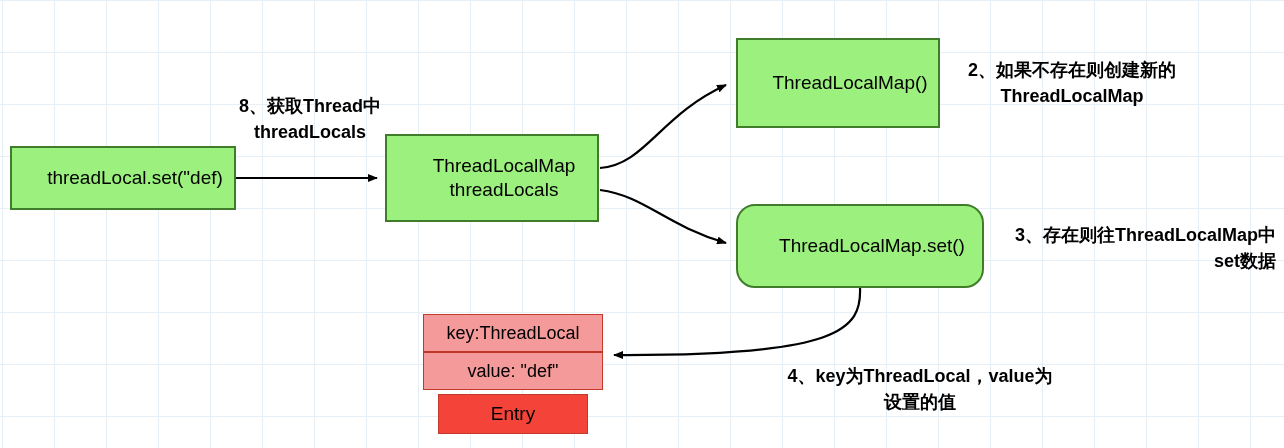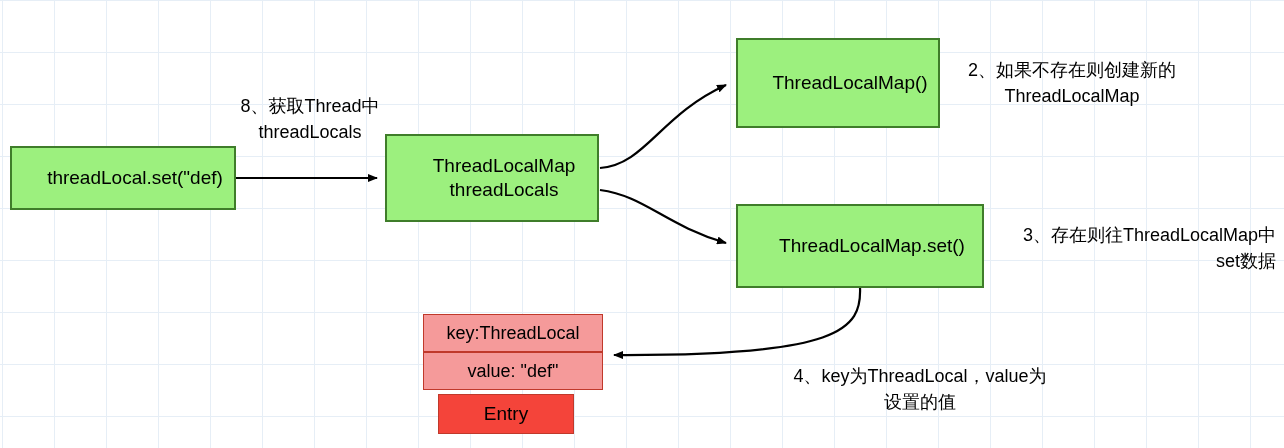--- a/index.html
+++ b/index.html
@@ -59,20 +59,21 @@
     border: 1px solid #c0392b;
     font-size: 19px;
   }
   .label {
     position: absolute;
     font-size: 18px;
     color: #000000;
     line-height: 1.45;
     text-align: center;
     white-space: pre-line;
+    font-weight: bold;
   }
   .label.left {
     text-align: left;
   }
   .node-line {
     display: block;
   }
 </style>
 </head>
 <body>
@@ -101,33 +102,33 @@
 
   <div class="node green" style="left:385px; top:134px; width:214px; height:88px;">
     <span class="node-line">ThreadLocalMap</span>
     <span class="node-line">threadLocals</span>
   </div>
 
   <div class="node green" style="left:736px; top:38px; width:204px; height:90px;">
     <span class="node-line">ThreadLocalMap()</span>
   </div>
 
-  <div class="node green" style="left:736px; top:204px; width:248px; height:84px;">
+  <div class="node green" style="left:736px; top:204px; width:248px; height:84px;border-radius:19px;">
     <span class="node-line">ThreadLocalMap.set()</span>
   </div>
 
   <div class="node entry-cell" style="left:423px; top:314px; width:180px; height:38px;">
     <span class="node-line">key:ThreadLocal</span>
   </div>
 
   <div class="node entry-cell" style="left:423px; top:352px; width:180px; height:38px;">
     <span class="node-line">value: "def"</span>
   </div>
 
-  <div class="node entry-foot" style="left:438px; top:394px; width:136px; height:40px;">
+  <div class="node entry-foot" style="left:438px; top:394px; width:150px; height:40px;">
     <span class="node-line">Entry</span>
   </div>
 
   <div class="label" style="left:224px; top:93px; width:172px;">8、获取Thread中
 threadLocals</div>
 
   <div class="label" style="left:952px; top:57px; width:240px;">2、如果不存在则创建新的
 ThreadLocalMap</div>
 
   <div class="label left" style="left:994px; top:222px; width:282px;text-align:right;">3、存在则往ThreadLocalMap中

